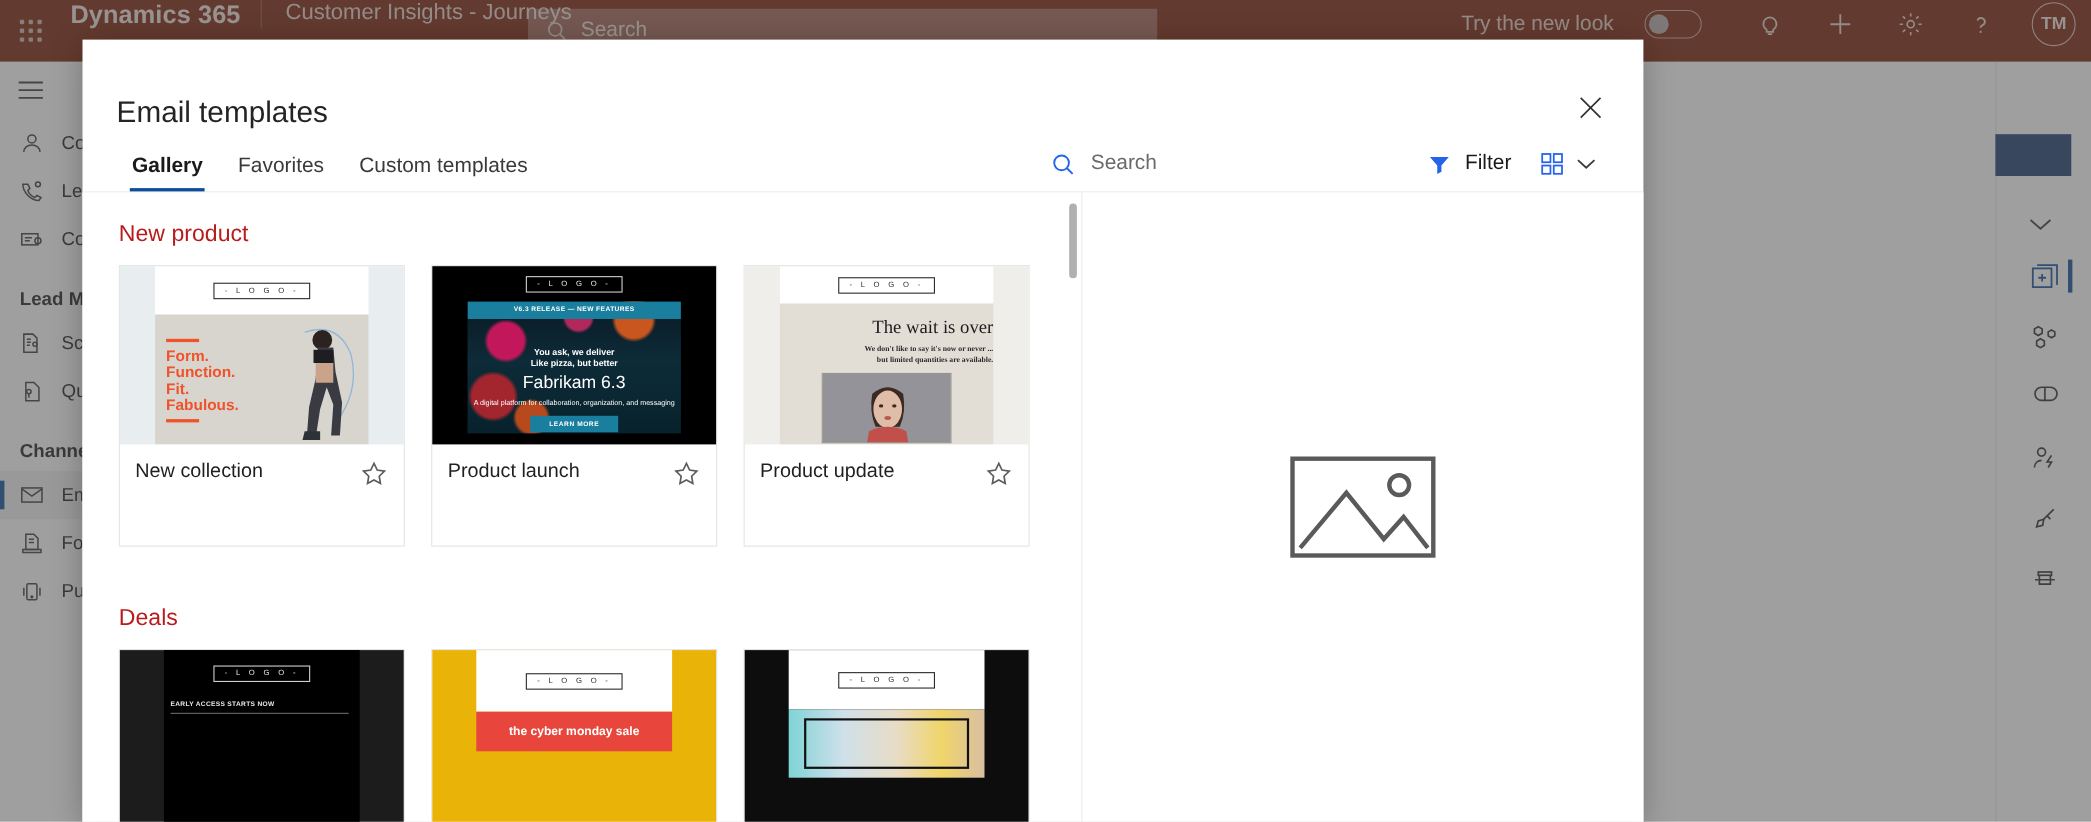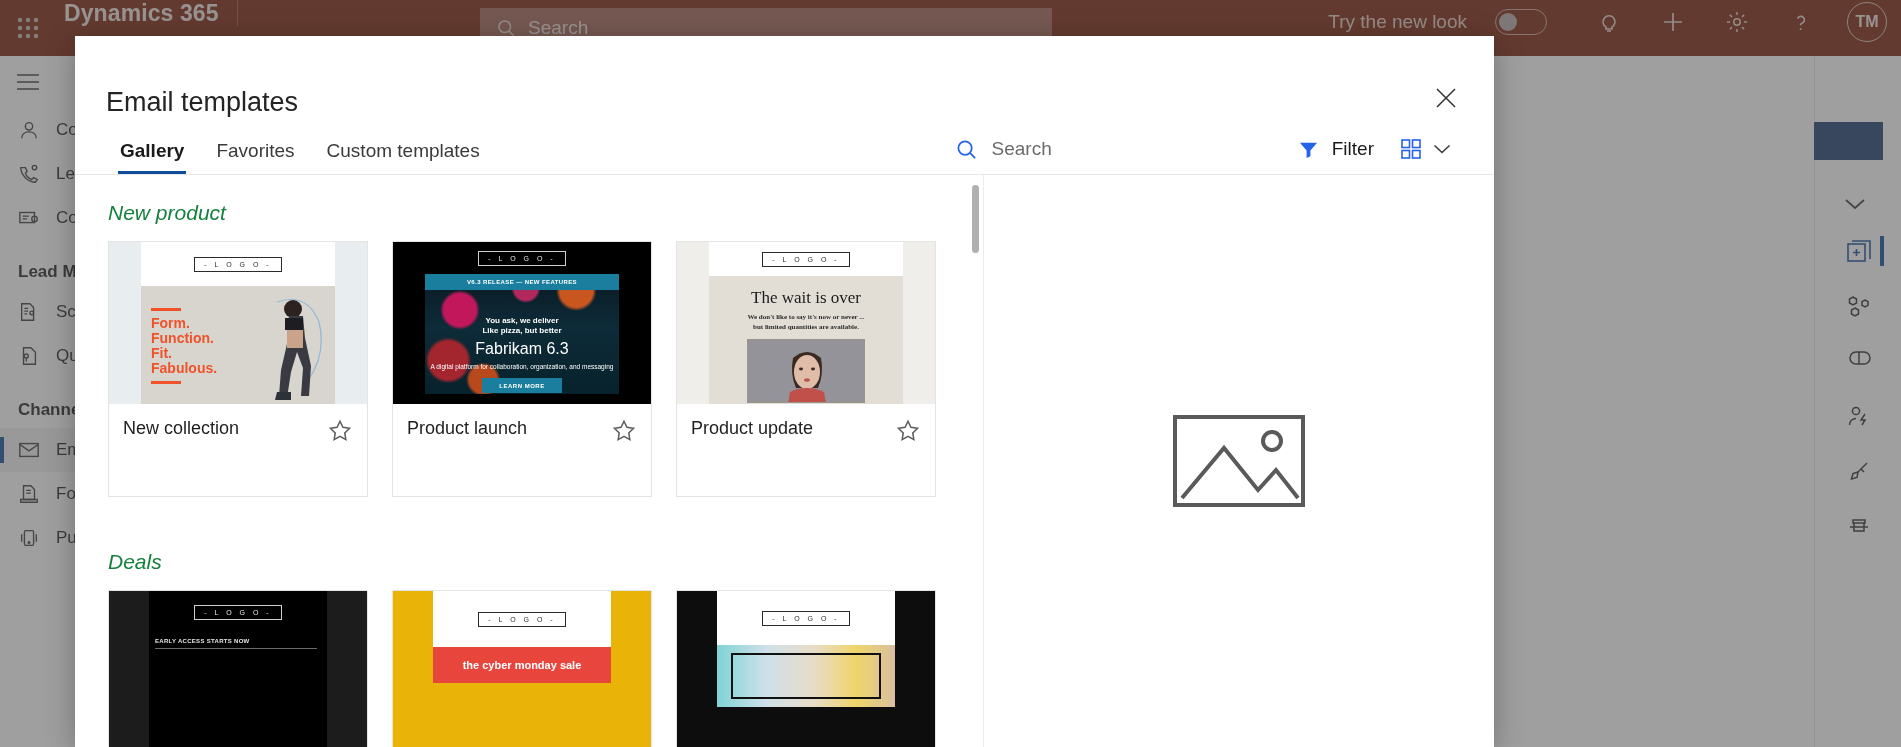--- a/index.html
+++ b/index.html
@@ -124,21 +124,21 @@
   
   #modal-body { flex: 1; display: flex; min-height: 0; }
   #gallery {
     width: 909px; position: relative; overflow: hidden; background: #fff;
     border-right: 1px solid #ececec;
   }
   #gallery-inner { padding: 26px 0 0 33px; }
   #scrollbar-track { position: absolute; right: 4px; top: 10px; width: 7px; bottom: 6px; }
   #scrollbar-thumb { width: 7px; height: 68px; background: #b0b0b0; border-radius: 4px; }
 
-  .section-title { font-size: 21px; color: #15803d; margin: 0 0 16px 0; font-style: italic; }
+  .section-title { font-size: 21px; color: #b91c1c; margin: 0 0 16px 0; }
   .section-title.second { margin-top: 53px; }
   .card-row { display: flex; gap: 24px; }
 
   .card {
     width: 260px; background: #ffffff; border: 1px solid #e4e4e4;
     display: flex; flex-direction: column;
   }
   .thumb { width: 258px; height: 162px; overflow: hidden; position: relative; }
   .card-foot { height: 92px; display: flex; align-items: flex-start; padding: 14px 14px 0 14px;
     justify-content: space-between; }
@@ -170,21 +170,21 @@
   .t2-c { position:relative; text-align:center; color:#fff; padding-top:26px; }
   .t2-l1 { font-size:8px; font-weight:700; line-height:10px; }
   .t2-big { font-size:16px; font-weight:400; margin-top:4px; }
   .t2-sub { font-size:6.5px; margin-top:5px; }
   .t2-cta { margin: 8px auto 0; width:80px; height:15px; background:#1a7f9e; color:#fff;
     font-size:6px; font-weight:700; display:flex; align-items:center; justify-content:center; letter-spacing:.5px; }
 
   
   .t3 { background:#f0eeea; display:flex; flex-direction:column; align-items:center; }
   .t3-logo { width:194px; height:34px; background:#fff; display:flex; align-items:center; justify-content:center; }
-  .t3-body { width:194px; height:128px; background:#e2ded6; text-align:center; padding-top:12px; position:relative; }
+  .t3-body { width:194px; height:128px; background:#e2ded6; text-align:right; padding-top:12px; position:relative; }
   .t3-h { font-family:"Liberation Serif", serif; font-size:17px; color:#1c1c1c; }
   .t3-p { font-family:"Liberation Serif", serif; font-size:7px; color:#2b2b2b; line-height:10px; margin-top:4px; font-weight:700; }
   .t3-photo { width:118px; height:64px; margin:7px auto 0; border:1px solid #9a958c; background:linear-gradient(180deg,#9b9a9c,#8e8d90); position:relative; overflow:hidden; }
 
   
   .d1 { background:#1c1c1c; display:flex; flex-direction:column; align-items:center; }
   .d1-inner { width:178px; background:#000; height:100%; padding-top:14px; }
   .d1-txt { color:#e8e8e8; font-size:6px; font-weight:700; letter-spacing:.3px; padding:18px 0 0 6px; }
   .d1-line { width:162px; height:1px; background:#6a6a6a; margin:4px 0 0 6px; }
   .d2 { background:#eab308; display:flex; flex-direction:column; align-items:center; }
@@ -340,20 +340,21 @@
           <i></i>
           <i></i>
           <i></i>
           <i></i>
           <i></i>
           <i></i>
       </div>
     </div>
     <div id="brand">Dynamics 365</div>
     <div id="brand-sep"></div>
+    <div id="app-name">Customer Insights - Journeys</div>
 
     <div id="global-search">
       <svg class="mag" viewBox="0 0 24 24" fill="none" stroke="#e4d3ce" stroke-width="1.8">
           <circle cx="10.5" cy="10.5" r="7"></circle>
           <path d="M15.6 15.6L21 21"></path>
         </svg>
       <span>Search</span>
     </div>
 
     <div id="top-right">

